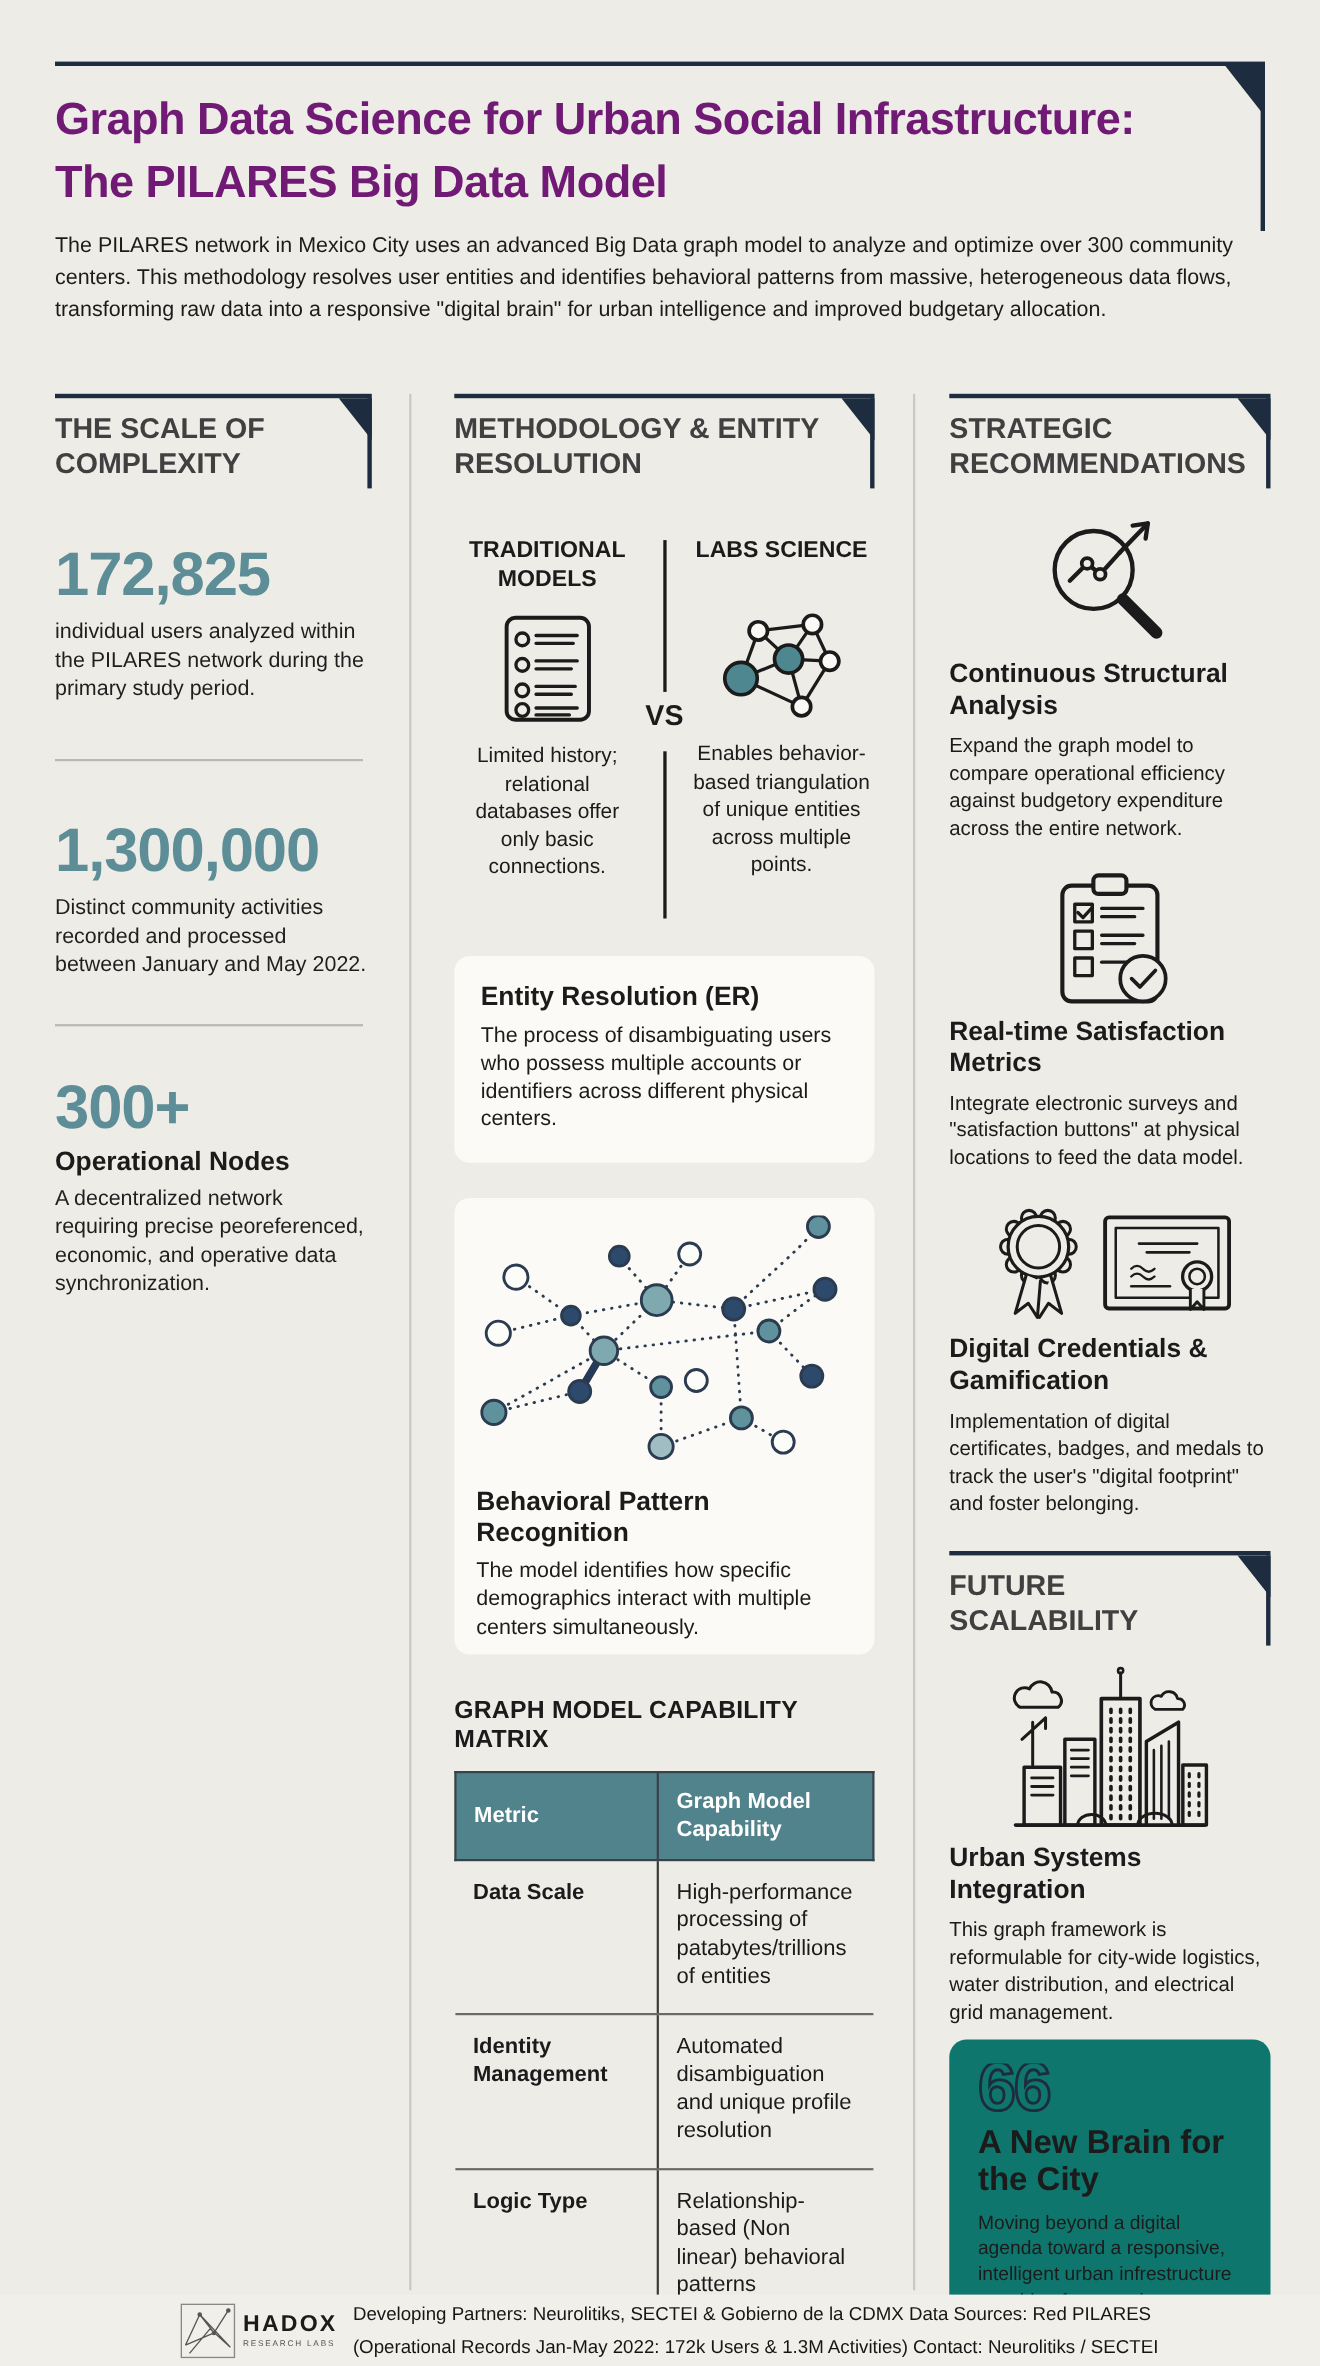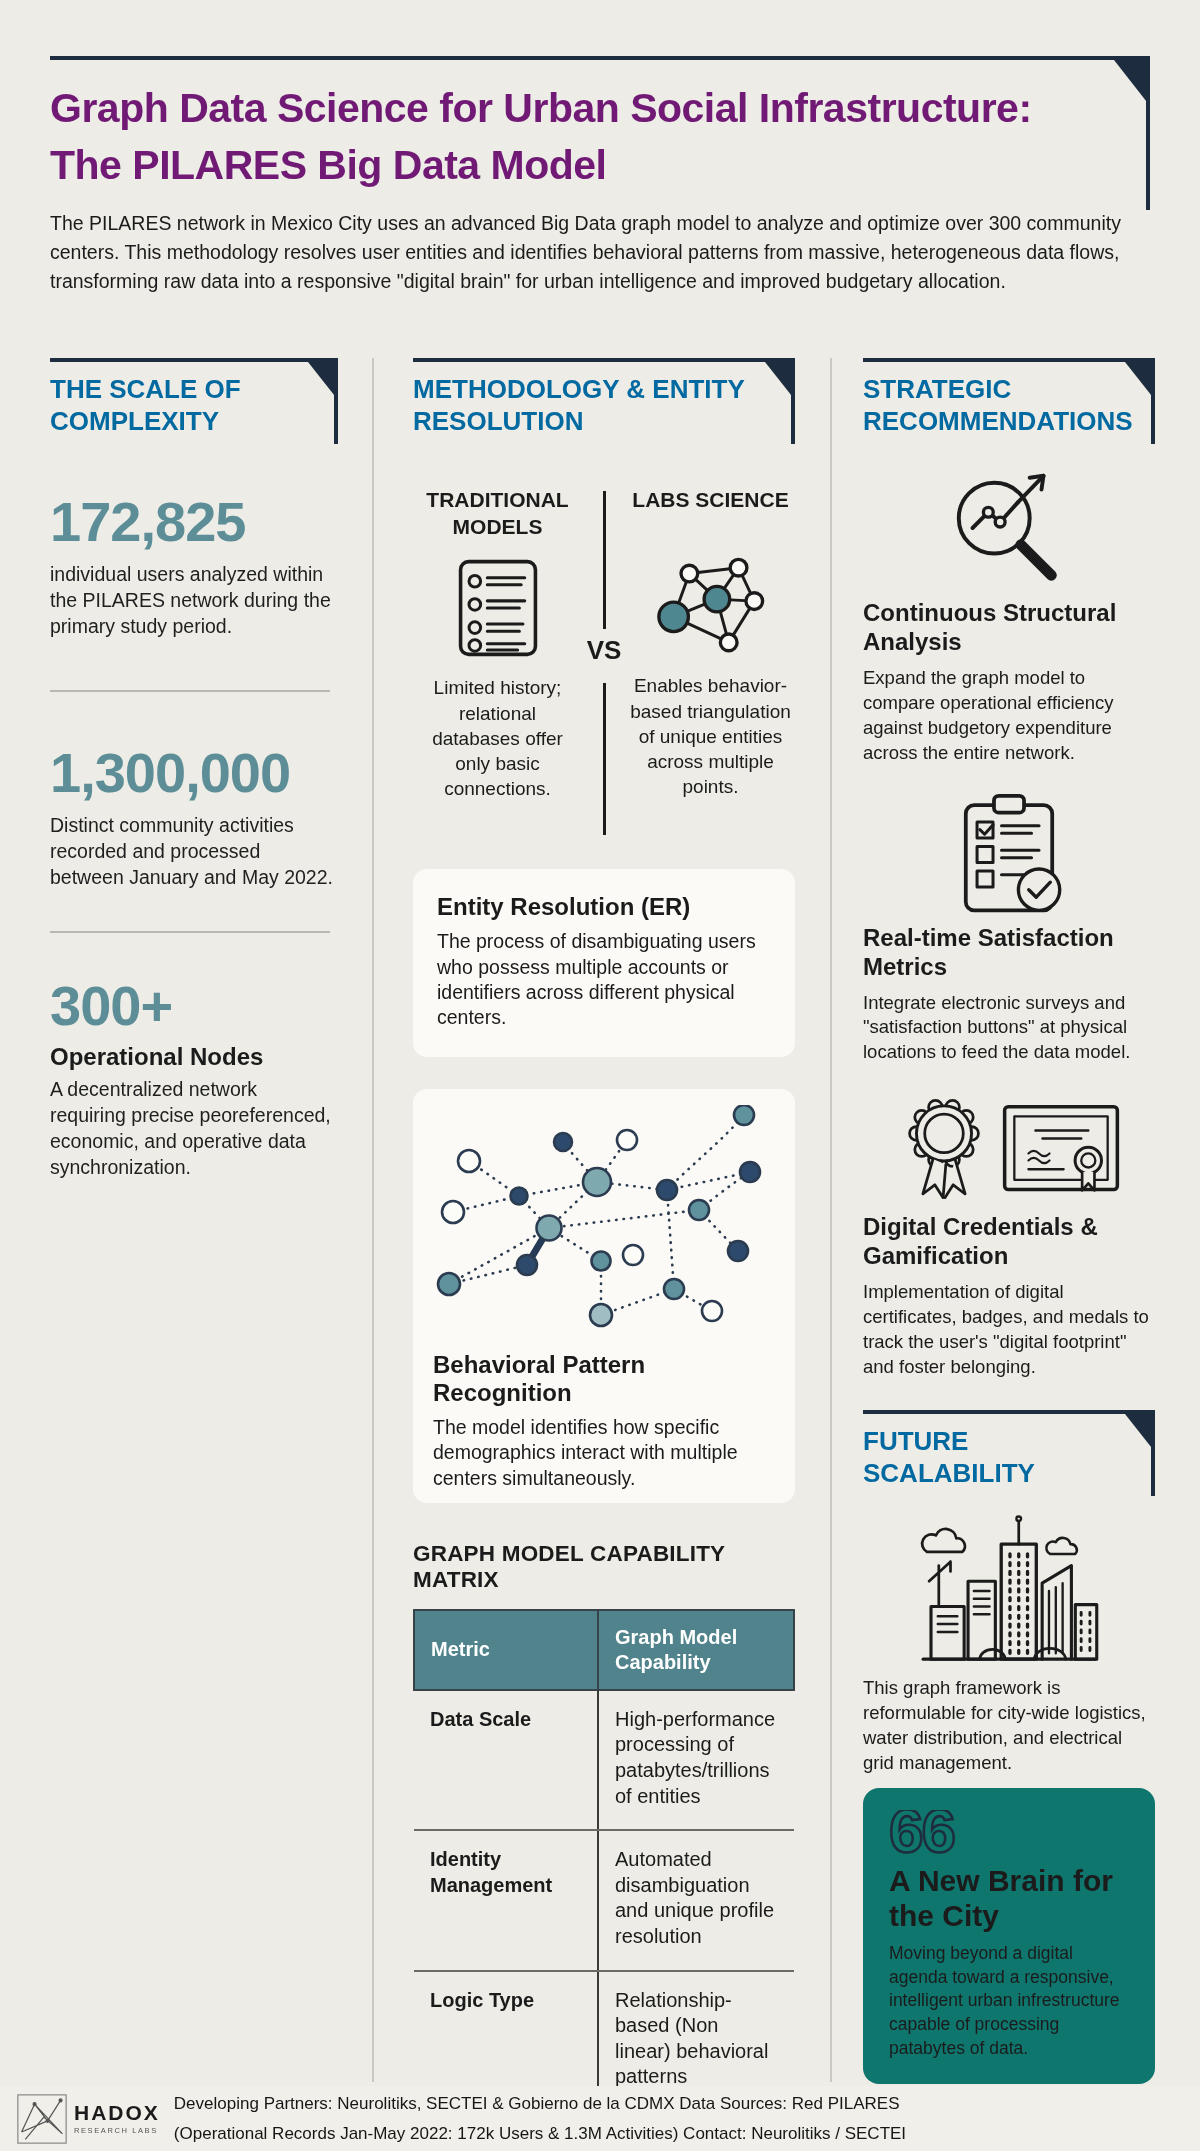--- a/index.html
+++ b/index.html
@@ -15,21 +15,21 @@
   
   .vdiv{position:absolute;top:358px;width:2px;height:1724px;background:#c9c8c1;}
   .vdiv-1{left:372px;} .vdiv-2{left:830px;}
   .col{position:absolute;top:358px;}
   .col-left{left:50px;width:288px;}
   .col-mid{left:413px;width:382px;}
   .col-right{left:863px;width:292px;}
   .sec-head{position:relative;border-top:4px solid #1d2c3e;padding:12px 34px 0 0;}
   .sec-head .fold{border-top-width:38px;border-left-width:30px;}
   .sec-head .vbar{height:82px;}
-  .sec-head h2{margin:0;font-size:26px;line-height:1.22;font-weight:700;color:#0369a1;}
+  .sec-head h2{margin:0;font-size:26px;line-height:1.22;font-weight:700;color:#404040;}
   
   .stat{margin-top:52px;}
   .stat-value{font-size:56px;font-weight:700;color:#5d8e97;letter-spacing:-1px;line-height:1.05;}
   .stat-label{font-size:24px;font-weight:700;margin-top:8px;}
   .stat-caption{font-size:19.5px;line-height:1.33;margin-top:10px;color:#1f1f1f;}
   .stat-divider{border:none;border-top:2px solid #b9b8b1;margin:50px 8px 0 0;}
   
   .comparison{position:relative;margin-top:50px;display:grid;grid-template-columns:1fr 1fr;column-gap:44px;text-align:center;min-height:352px;}
   .cmp-cell{display:flex;flex-direction:column;align-items:center;}
   .cmp-title{font-size:21px;font-weight:700;line-height:1.25;min-height:56px;}
@@ -56,21 +56,21 @@
   .rec{text-align:left;}
   .rec-icon{display:block;margin:26px auto 4px auto;}
   .rec-icons-row{display:flex;justify-content:center;align-items:center;gap:12px;margin:28px auto 4px auto;}
   .rec-title{font-size:24px;font-weight:700;line-height:1.2;margin-top:8px;}
   .rec-text{font-size:18.5px;line-height:1.35;margin-top:9px;}
   .sec-head.future{margin-top:30px;}
   .quote-card{background:#0f766e;border-radius:16px;margin-top:12px;padding:22px 24px 24px 26px;}
   .quote-title{font-size:30px;font-weight:700;line-height:1.15;margin-top:4px;}
   .quote-text{font-size:17.5px;line-height:1.35;margin-top:9px;}
   
-  .page-footer{position:absolute;left:0;right:0;top:2086px;height:65px;display:flex;align-items:center;background:#f0efe9;}
+  .page-footer{position:absolute;left:0;right:0;top:2086px;height:65px;display:flex;align-items:center;background:#f0efe9;justify-content:center;}
   .logo-box{margin-left:16px;display:flex;align-items:center;gap:6px;}
   .logo-name{font-size:21px;font-weight:700;letter-spacing:2px;color:#22222
 2;line-height:1;}
   .logo-sub{font-size:7.5px;letter-spacing:1.6px;color:#555;margin-top:3px;}
   .footer-text{margin-left:14px;font-size:17px;line-height:1.75;color:#161616;max-width:1000px;}
 </style>
 </head>
 <body>
 
 <div class="canvas">
@@ -341,20 +341,21 @@
           <circle cx="110" cy="8" r="2.4" stroke-width="2.4"></circle>
         <path d="M101 44 V146 M110 44 V146 M119 44 V146" stroke-width="3.4" stroke-dasharray="3 6"></path>
         <path d="M134 152 V74 L164 56 V152" stroke-width="3.2"></path>
         <path d="M141 82 V146 M148 78 V146 M155 74 V146" stroke-width="2.4"></path>
         <rect x="168" y="96" width="22" height="56" stroke-width="3.2"></rect>
         <path d="M174 104 V146 M183 104 V146" stroke-width="3" stroke-dasharray="3 6"></path>
         <path d="M16 42 h36 a8 8 0 0 0 -6 -14 a11 11 0 0 0 -21 -3 a8 8 0 0 0 -9 17 Z" stroke-width="2.8"></path>
         <path d="M142 44 h26 a6 6 0 0 0 -5 -10 a8 8 0 0 0 -15 -2 a6 6 0 0 0 -6 12 Z" stroke-width="2.6"></path>
         <path d="M70 152 a13 10 0 0 1 26 0 M126 152 a16 11 0 0 1 32 0" stroke-width="2.8"></path>
       </svg>
+      <div class="rec-title">Urban Systems Integration</div>
       <div class="rec-text">This graph framework is reformulable for city-wide logistics, water distribution, and electrical grid management.</div>
     </div>
 
     <div class="quote-card">
       <svg width="110" height="46" viewBox="0 0 110 46">
         <text x="0" y="42" font-family="Liberation Sans, sans-serif" font-size="62" font-weight="bold" fill="none" stroke="#1d2c3e" stroke-width="2.6" letter-spacing="-2">66</text>
       </svg>
       <div class="quote-title">A New Brain for the City</div>
       <div class="quote-text">Moving beyond a digital agenda toward a responsive, intelligent urban infrestructure capable of processing patabytes of data.</div>
     </div>

